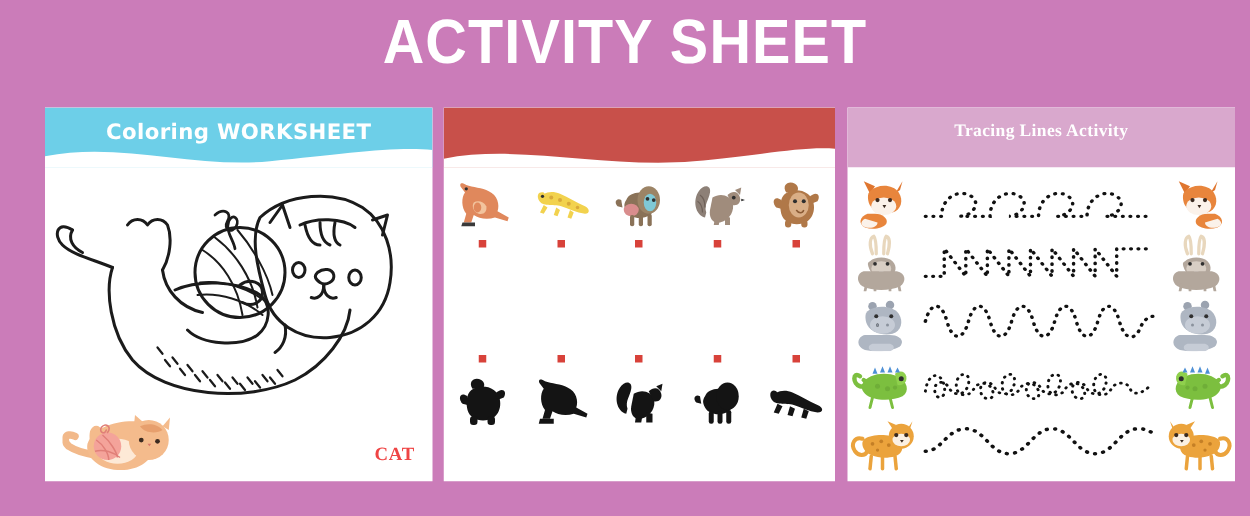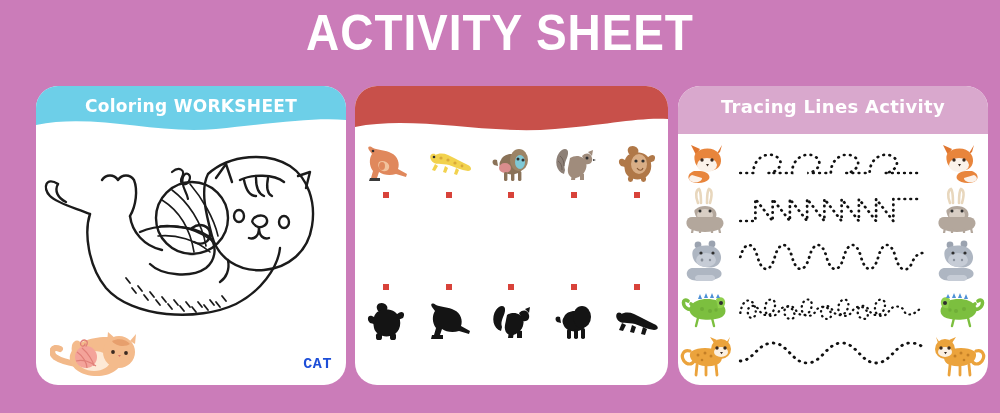--- a/index.html
+++ b/index.html
@@ -19,21 +19,21 @@
     font-family:"Liberation Sans",sans-serif;
     font-size:50px;font-weight:bold;
     letter-spacing:1px;
     line-height:58px;
     transform:scaleX(0.92);
   }
 
   
   .panel{
     position:absolute;top:86px;height:299px;
-    background:#ffffff;overflow:hidden;border-radius:22px;
+    background:#ffffff;overflow:hidden;
   }
   #panel-coloring{left:36px;width:310px;}
   #panel-matching{left:355px;width:313px;}
   #panel-tracing{left:678px;width:310px;}
 
   .panel-header{
     position:absolute;left:0;top:0;width:100%;height:48px;
     overflow:hidden;
   }
   .panel-header .bar{position:absolute;left:0;top:0;width:100%;height:48px;}
@@ -44,32 +44,32 @@
 
   .panel-header .htxt{
     position:absolute;left:0;top:0;width:100%;height:40px;
     display:flex;align-items:center;justify-content:center;
     color:#ffffff;
     font-family:"DejaVu Sans",sans-serif;
     font-weight:bold;font-size:17px;letter-spacing:0.3px;
     white-space:nowrap;
   }
   #panel-matching .htxt{font-size:16px;}
-  #panel-tracing  .htxt{font-size:18px;}
+  #panel-tracing  .htxt{font-size:14px;font-family:Liberation Serif, serif;}
 
   .panel-body{position:absolute;left:0;top:48px;width:100%;height:251px;}
 
   
   #coloring-art{position:absolute;left:4px;top:2px;width:302px;height:200px;}
   #coloring-mini{position:absolute;left:14px;top:185px;width:90px;height:62px;}
   .cat-word{
     position:absolute;right:14px;bottom:12px;
-    color:#1d4ed8;font-weight:bold;font-size:15px;
+    color:#ef4444;font-weight:bold;font-size:15px;
     letter-spacing:0.6px;
-    font-family:Liberation Mono, monospace;
+    font-family:Liberation Serif, serif;
   }
 
   
   .match-row{position:absolute;left:0;width:100%;display:flex;}
   .match-cell{flex:1;display:flex;flex-direction:column;align-items:center;}
   #match-top{top:4px;}
   #match-bottom{top:150px;}
   .match-cell .pic{width:52px;height:48px;}
   .dot{width:6px;height:6px;background:#d8423a;}
   #match-top .dot{margin-top:6px;}

